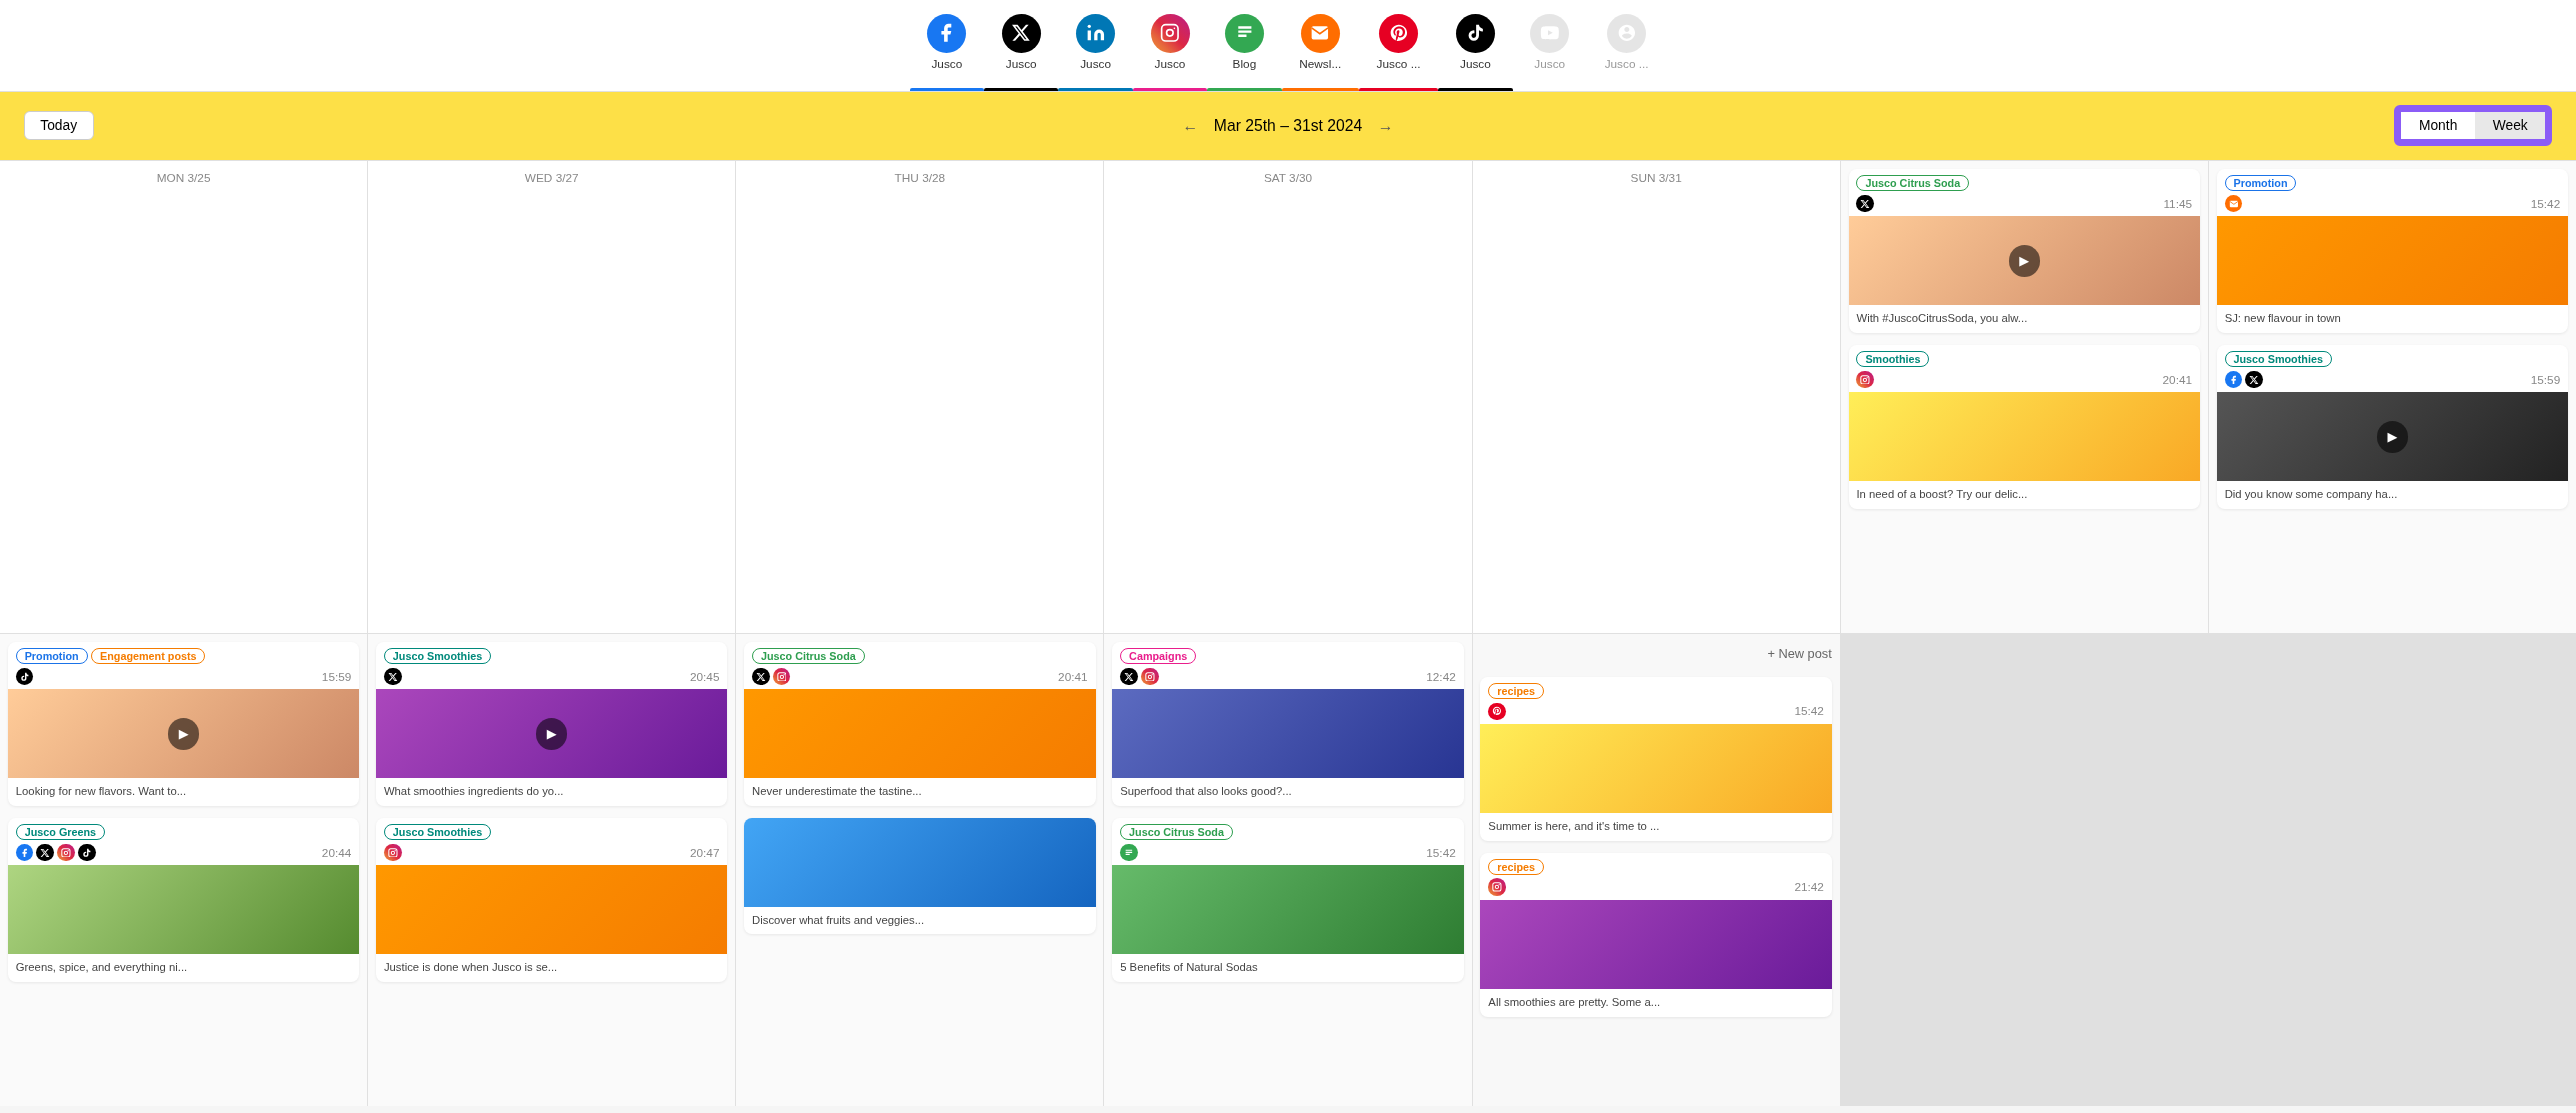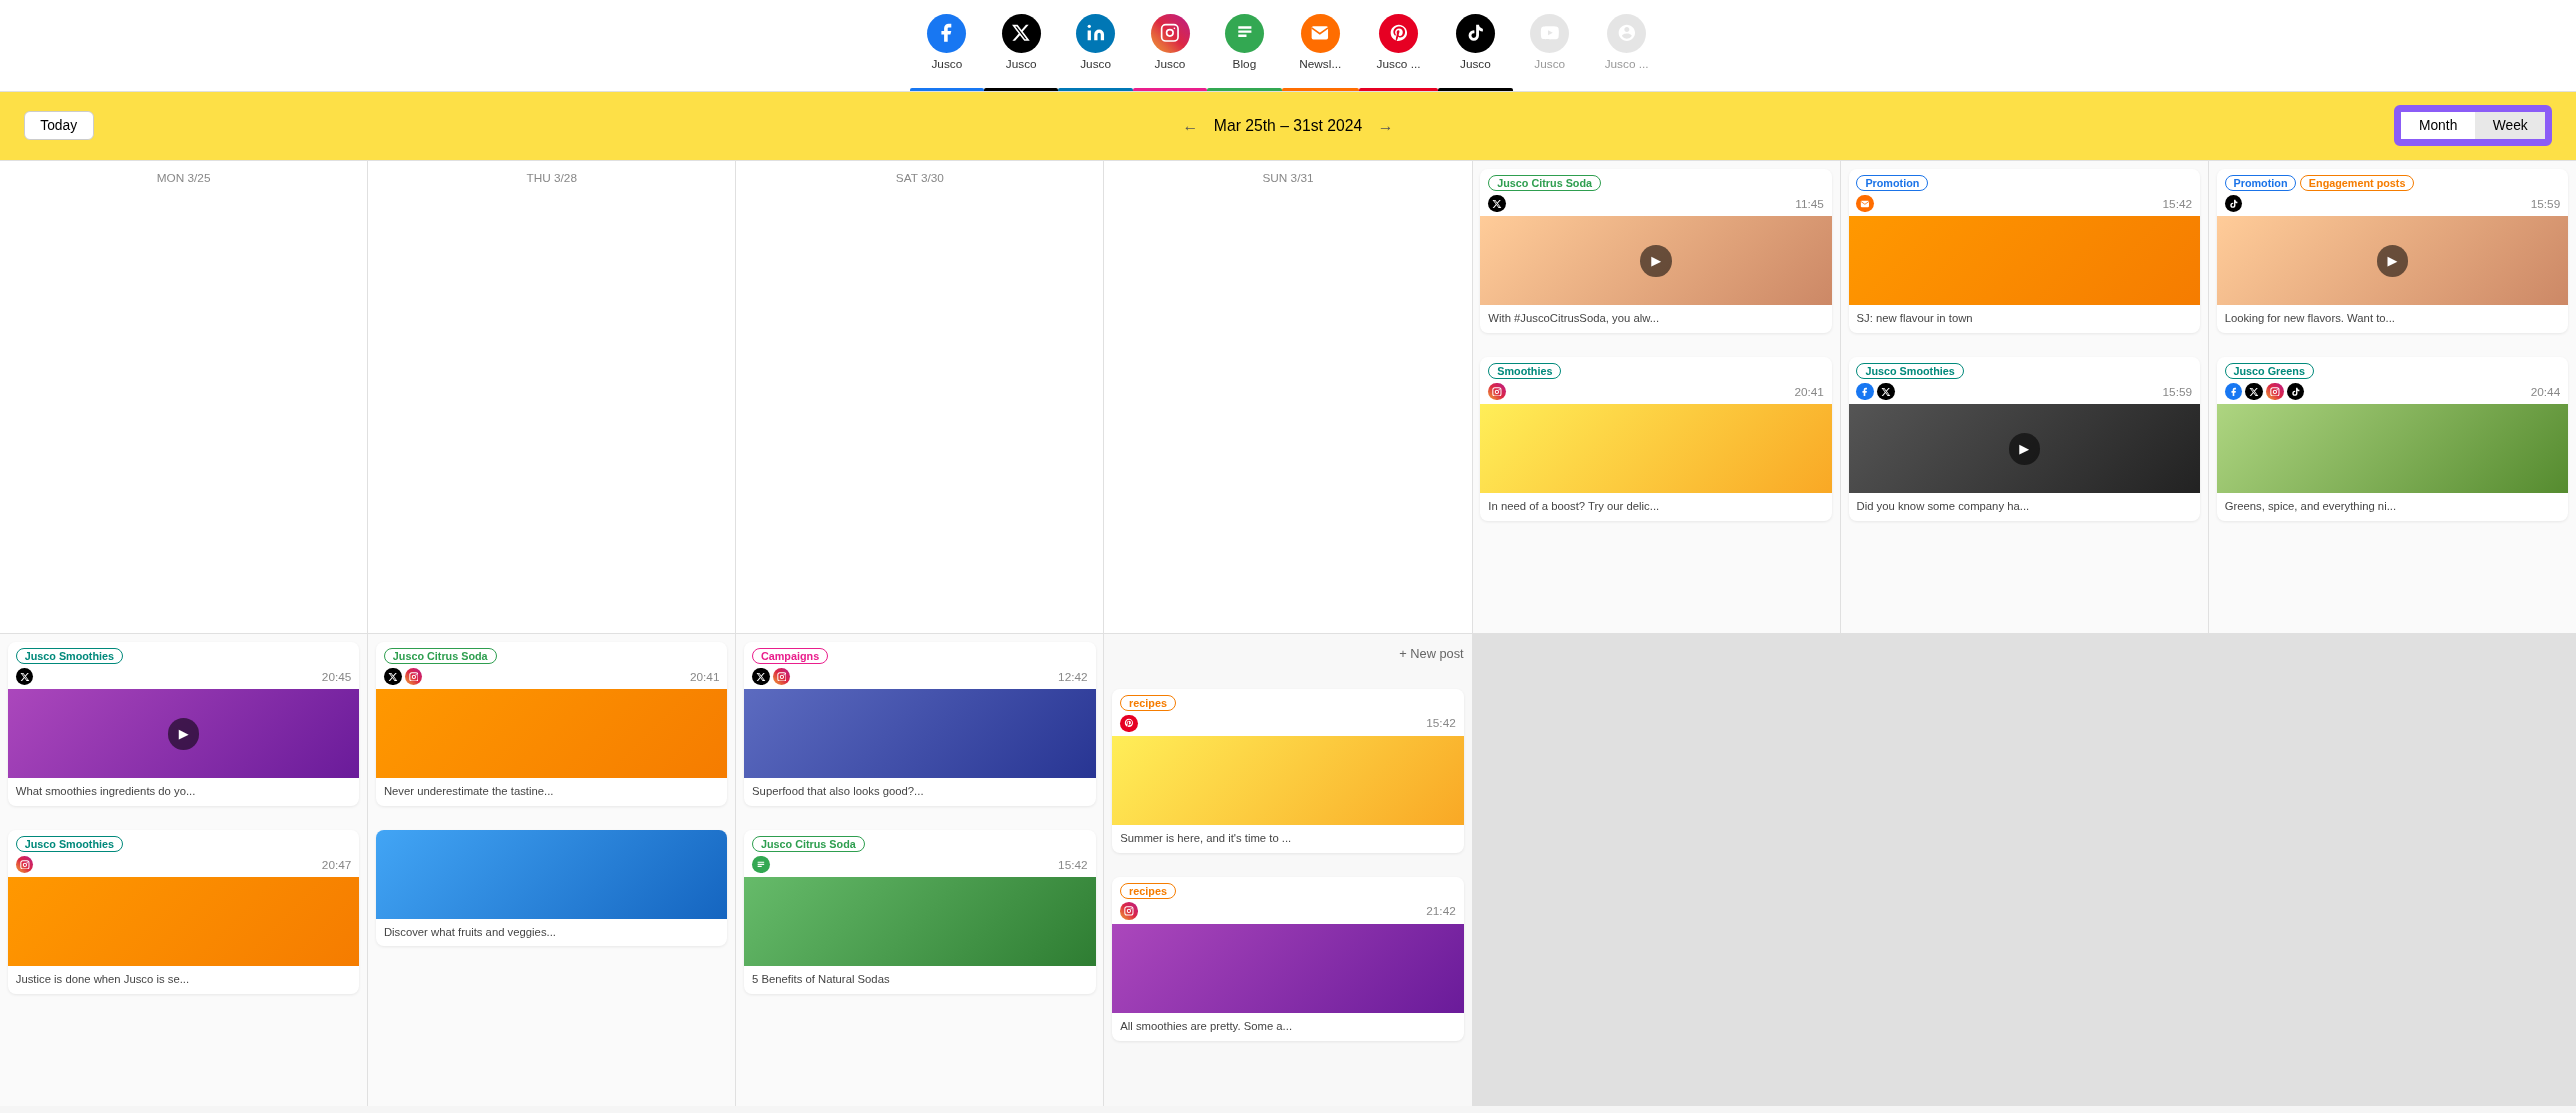--- a/index.html
+++ b/index.html
@@ -121,21 +121,21 @@
       font-size: 11.8px;
       color: #888;
       font-weight: 500;
     }
     .cal-day {
       background: #fafafa;
       min-height: 472px;
       padding: 7.9px;
       display: flex;
       flex-direction: column;
-      gap: 24px;
+      gap: 12px;
     }
     .cal-day.sunday {
       background: #f8f8f8;
     }
 
     
     .post-card {
       background: #fff;
       border-radius: 7.9px;
       overflow: hidden;
@@ -316,20 +316,21 @@
   </div>
   <div class="view-switcher" style="margin-left:auto">
     <button class="view-btn">Month</button>
     <button class="view-btn active">Week</button>
   </div>
 </div>
 
 <div class="cal-grid">
 
   <div class="cal-day-header">MON 3/25</div>
+  <div class="cal-day-header">WED 3/27</div>
   <div class="cal-day-header">THU 3/28</div>
   <div class="cal-day-header">SAT 3/30</div>
   <div class="cal-day-header">SUN 3/31</div>
 
   <div class="cal-day" id="day-mon">
       <div class="post-card">
     <div class="post-card-header">
       <div class="campaign-tag tag-green">Jusco Citrus Soda</div>
       
       <div class="post-meta">

